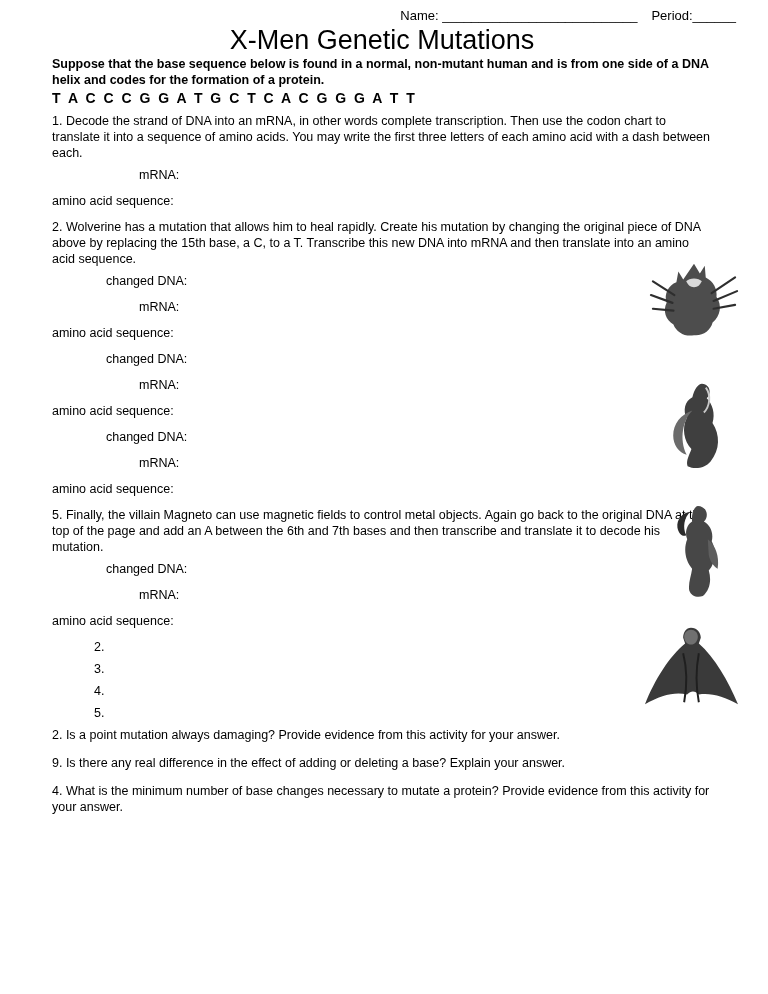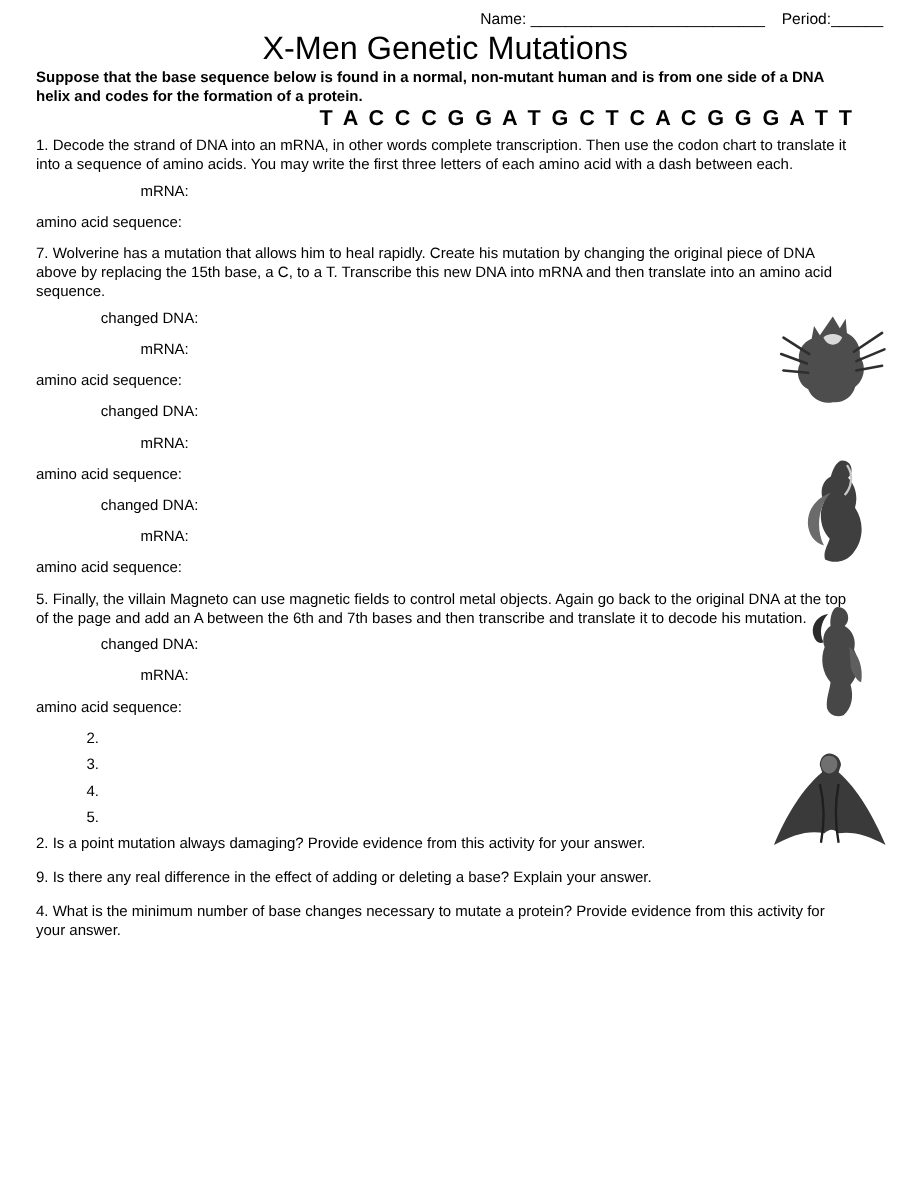--- a/index.html
+++ b/index.html
@@ -6,42 +6,42 @@
   html, body { background: #ffffff; }
   body {
     width: 768px; height: 994px;
     font-family: "Liberation Sans", sans-serif;
     color: #000;
   }
   .page {
     position: relative;
     width: 768px; height: 994px;
     background: #ffffff;
-    padding: 8px 56px 0 30px;
+    padding: 8px 56px 0 52px;
     overflow: hidden;
   }
   .header-line {
     text-align: right;
     font-size: 13px; line-height: 16px;
     margin: 0 -24px 2px 0;
     white-space: nowrap;
   }
   .period-label { margin-left: 14px; }
   .title {
     text-align: center;
     font-size: 27px; line-height: 28px;
     font-weight: 400;
     margin-bottom: 2px;
   }
   .para { font-size: 12.5px; line-height: 16px; margin-bottom: 6px; }
   .intro-para { margin-bottom: 2px; font-weight: bold; }
   .dna {
-    text-align: right;
+    text-align: left;
     font-weight: 700;
-    font-size: 18px; line-height: 17px;
+    font-size: 14px; line-height: 17px;
     letter-spacing: 2px;
     margin-bottom: 6px;
   }
   .label { font-size: 12.5px; line-height: 16px; margin-bottom: 10px; }
   .lab-changed { margin-left: 54px; }
   .lab-mrna { margin-left: 87px; }
   .lab-amino { margin-left: 0; }
   .analysis-heading {
     font-weight: 700;
     font-size: 12.5px; line-height: 16px;
@@ -73,21 +73,21 @@
 
   <div class="dna">T A C C C G G A T G C T C A C G G G A T T</div>
 
   <section>
     <p class="para">1. Decode the strand of DNA into an mRNA, in other words complete transcription. Then use the codon chart to translate it into a sequence of amino acids. You may write the first three letters of each amino acid with a dash between each.</p>
     <div class="label lab-mrna">mRNA:</div>
     <div class="label lab-amino">amino acid sequence:</div>
   </section>
 
   <section>
-    <p class="para">7. Wolverine has a mutation that allows him to heal rapidly.  Create his mutation by changing the original piece of DNA above by replacing the 15th base, a C, to a T. Transcribe this new DNA into mRNA and then translate into an amino acid sequence.</p>
+    <p class="para">2. Wolverine has a mutation that allows him to heal rapidly.  Create his mutation by changing the original piece of DNA above by replacing the 15th base, a C, to a T. Transcribe this new DNA into mRNA and then translate into an amino acid sequence.</p>
     <div class="label lab-changed">changed DNA:</div>
     <div class="label lab-mrna">mRNA:</div>
     <div class="label lab-amino">amino acid sequence:</div>
   </section>
 
   <section>
     <div class="label lab-changed">changed DNA:</div>
     <div class="label lab-mrna">mRNA:</div>
     <div class="label lab-amino">amino acid sequence:</div>
   </section>

